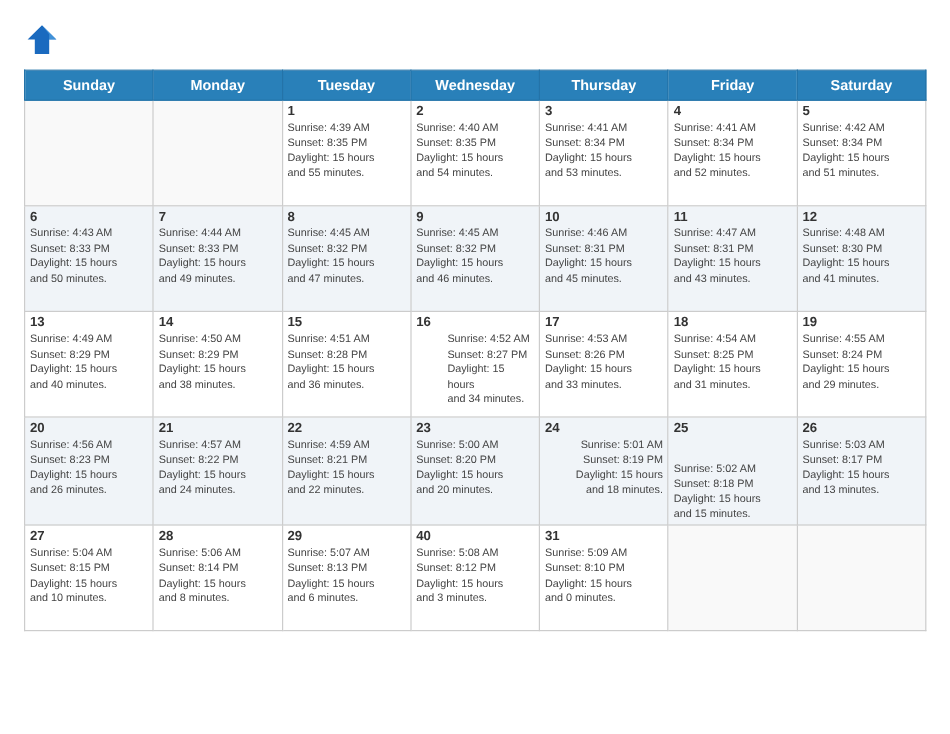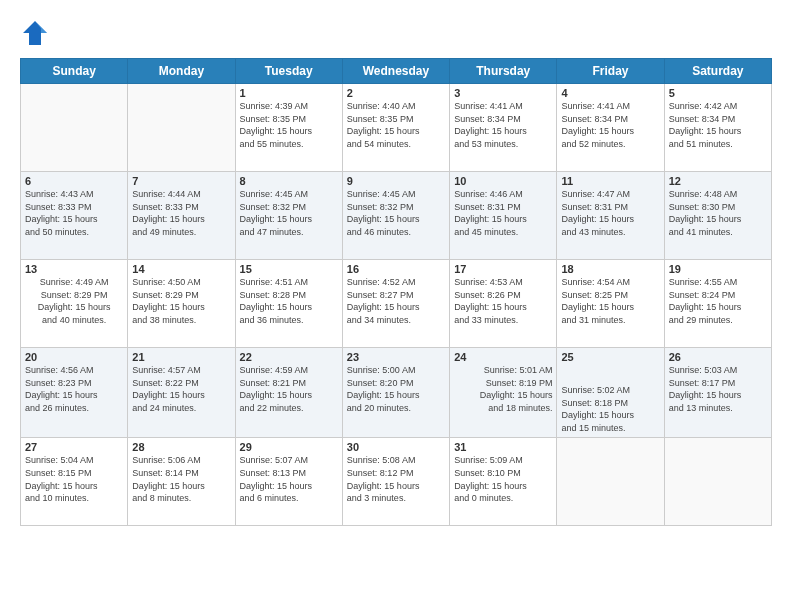--- a/index.html
+++ b/index.html
@@ -226,42 +226,42 @@
             <span class="day-number">12</span>
             <div class="day-info" style="white-space: pre-line;">Sunrise: 4:48 AM
 Sunset: 8:30 PM
 Daylight: 15 hours
 and 41 minutes.</div>
           </td>
         </tr>
         <tr class="row-white">
           <td>
             <span class="day-number">13</span>
-            <div class="day-info" style="white-space: pre-line; text-align: center;">Sunrise: 4:49 AM
+            <div class="day-info" style="white-space: pre-line;">Sunrise: 4:49 AM
 Sunset: 8:29 PM
 Daylight: 15 hours
 and 40 minutes.</div>
           </td>
           <td>
             <span class="day-number">14</span>
             <div class="day-info" style="white-space: pre-line;">Sunrise: 4:50 AM
 Sunset: 8:29 PM
 Daylight: 15 hours
 and 38 minutes.</div>
           </td>
           <td>
             <span class="day-number">15</span>
             <div class="day-info" style="white-space: pre-line;">Sunrise: 4:51 AM
 Sunset: 8:28 PM
 Daylight: 15 hours
 and 36 minutes.</div>
           </td>
           <td>
             <span class="day-number">16</span>
-            <div class="day-info" style="white-space: pre-line;">Sunrise: 4:52 AM
+            <div class="day-info" style="white-space: pre-line; margin-left: 26px;">Sunrise: 4:52 AM
 Sunset: 8:27 PM
 Daylight: 15 hours
 and 34 minutes.</div>
           </td>
           <td>
             <span class="day-number">17</span>
             <div class="day-info" style="white-space: pre-line;">Sunrise: 4:53 AM
 Sunset: 8:26 PM
 Daylight: 15 hours
 and 33 minutes.</div>
@@ -348,21 +348,21 @@
 and 8 minutes.</div>
           </td>
           <td>
             <span class="day-number">29</span>
             <div class="day-info" style="white-space: pre-line;">Sunrise: 5:07 AM
 Sunset: 8:13 PM
 Daylight: 15 hours
 and 6 minutes.</div>
           </td>
           <td>
-            <span class="day-number">30</span>
+            <span class="day-number">40</span>
             <div class="day-info" style="white-space: pre-line;">Sunrise: 5:08 AM
 Sunset: 8:12 PM
 Daylight: 15 hours
 and 3 minutes.</div>
           </td>
           <td>
             <span class="day-number">31</span>
             <div class="day-info" style="white-space: pre-line;">Sunrise: 5:09 AM
 Sunset: 8:10 PM
 Daylight: 15 hours

